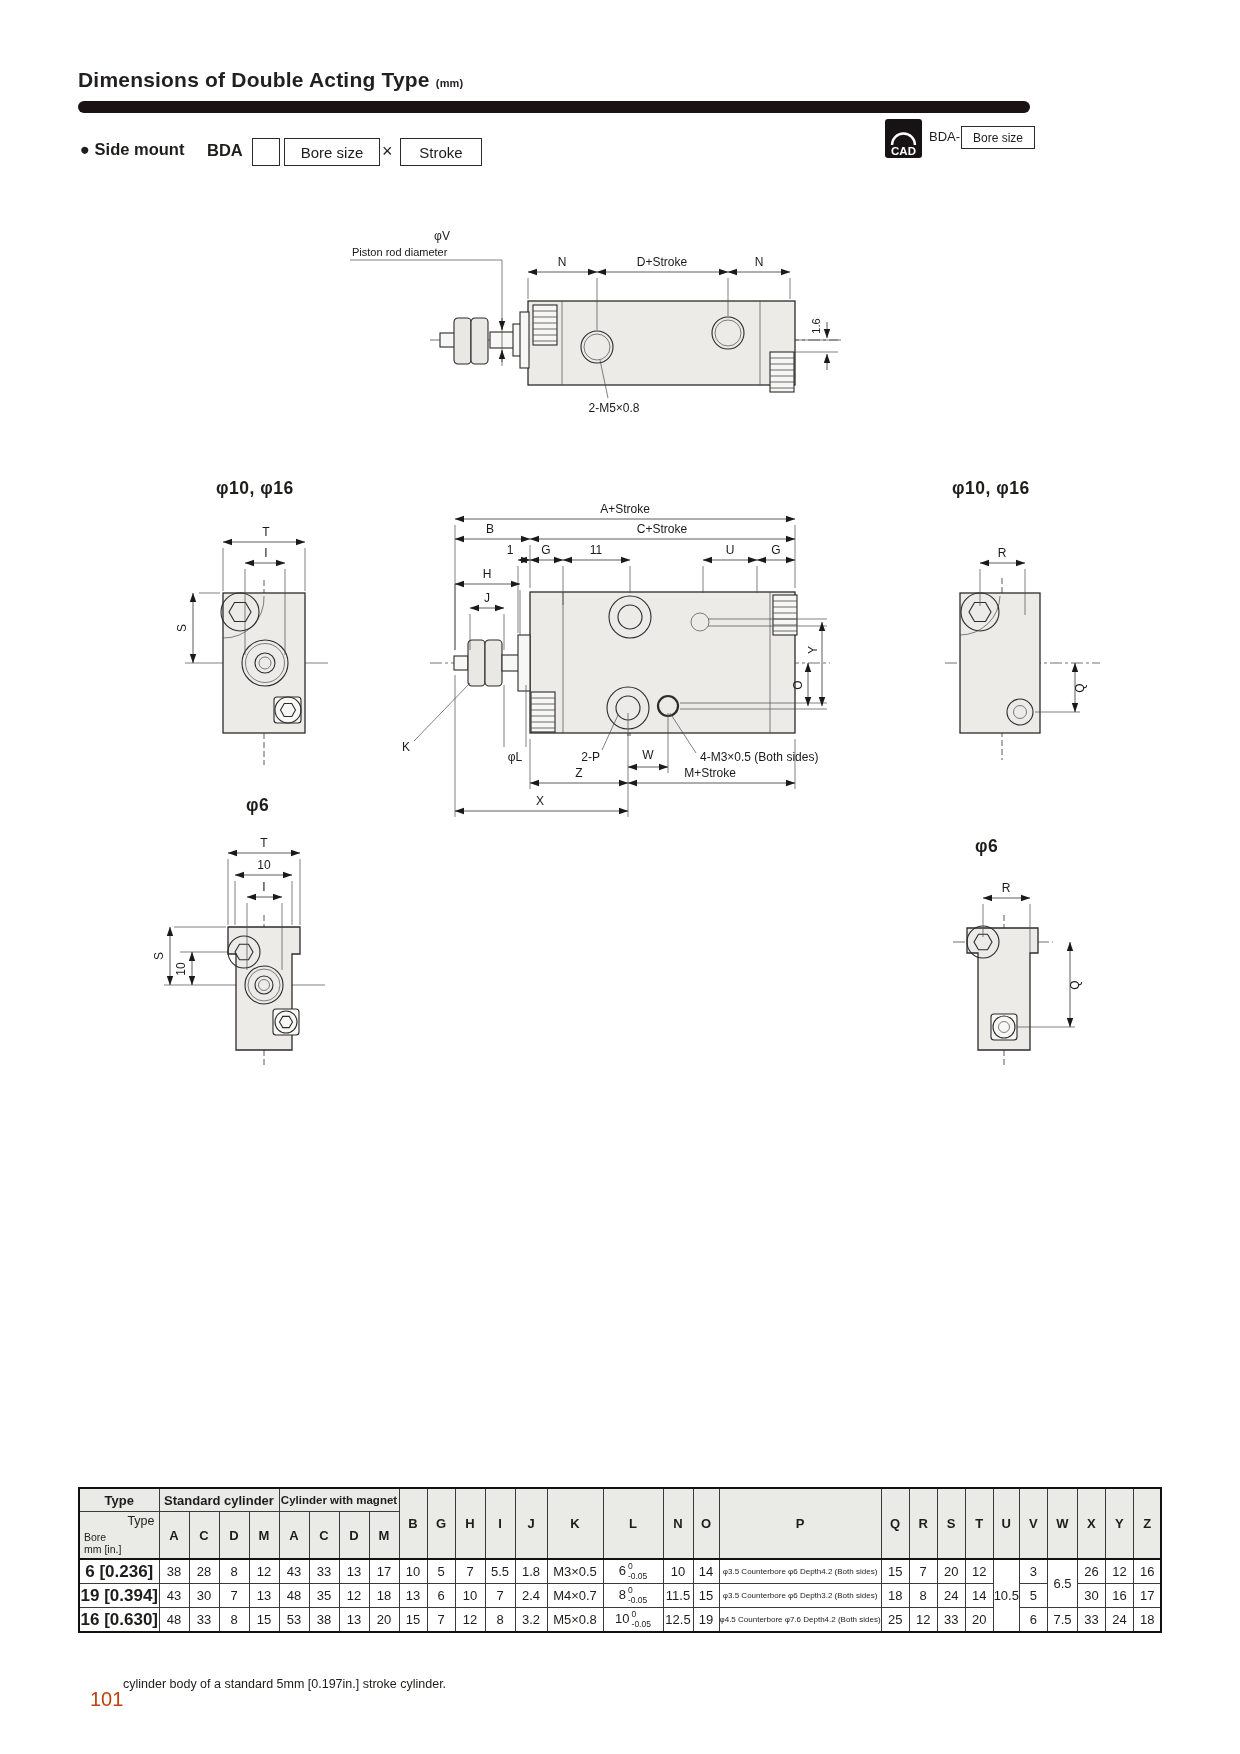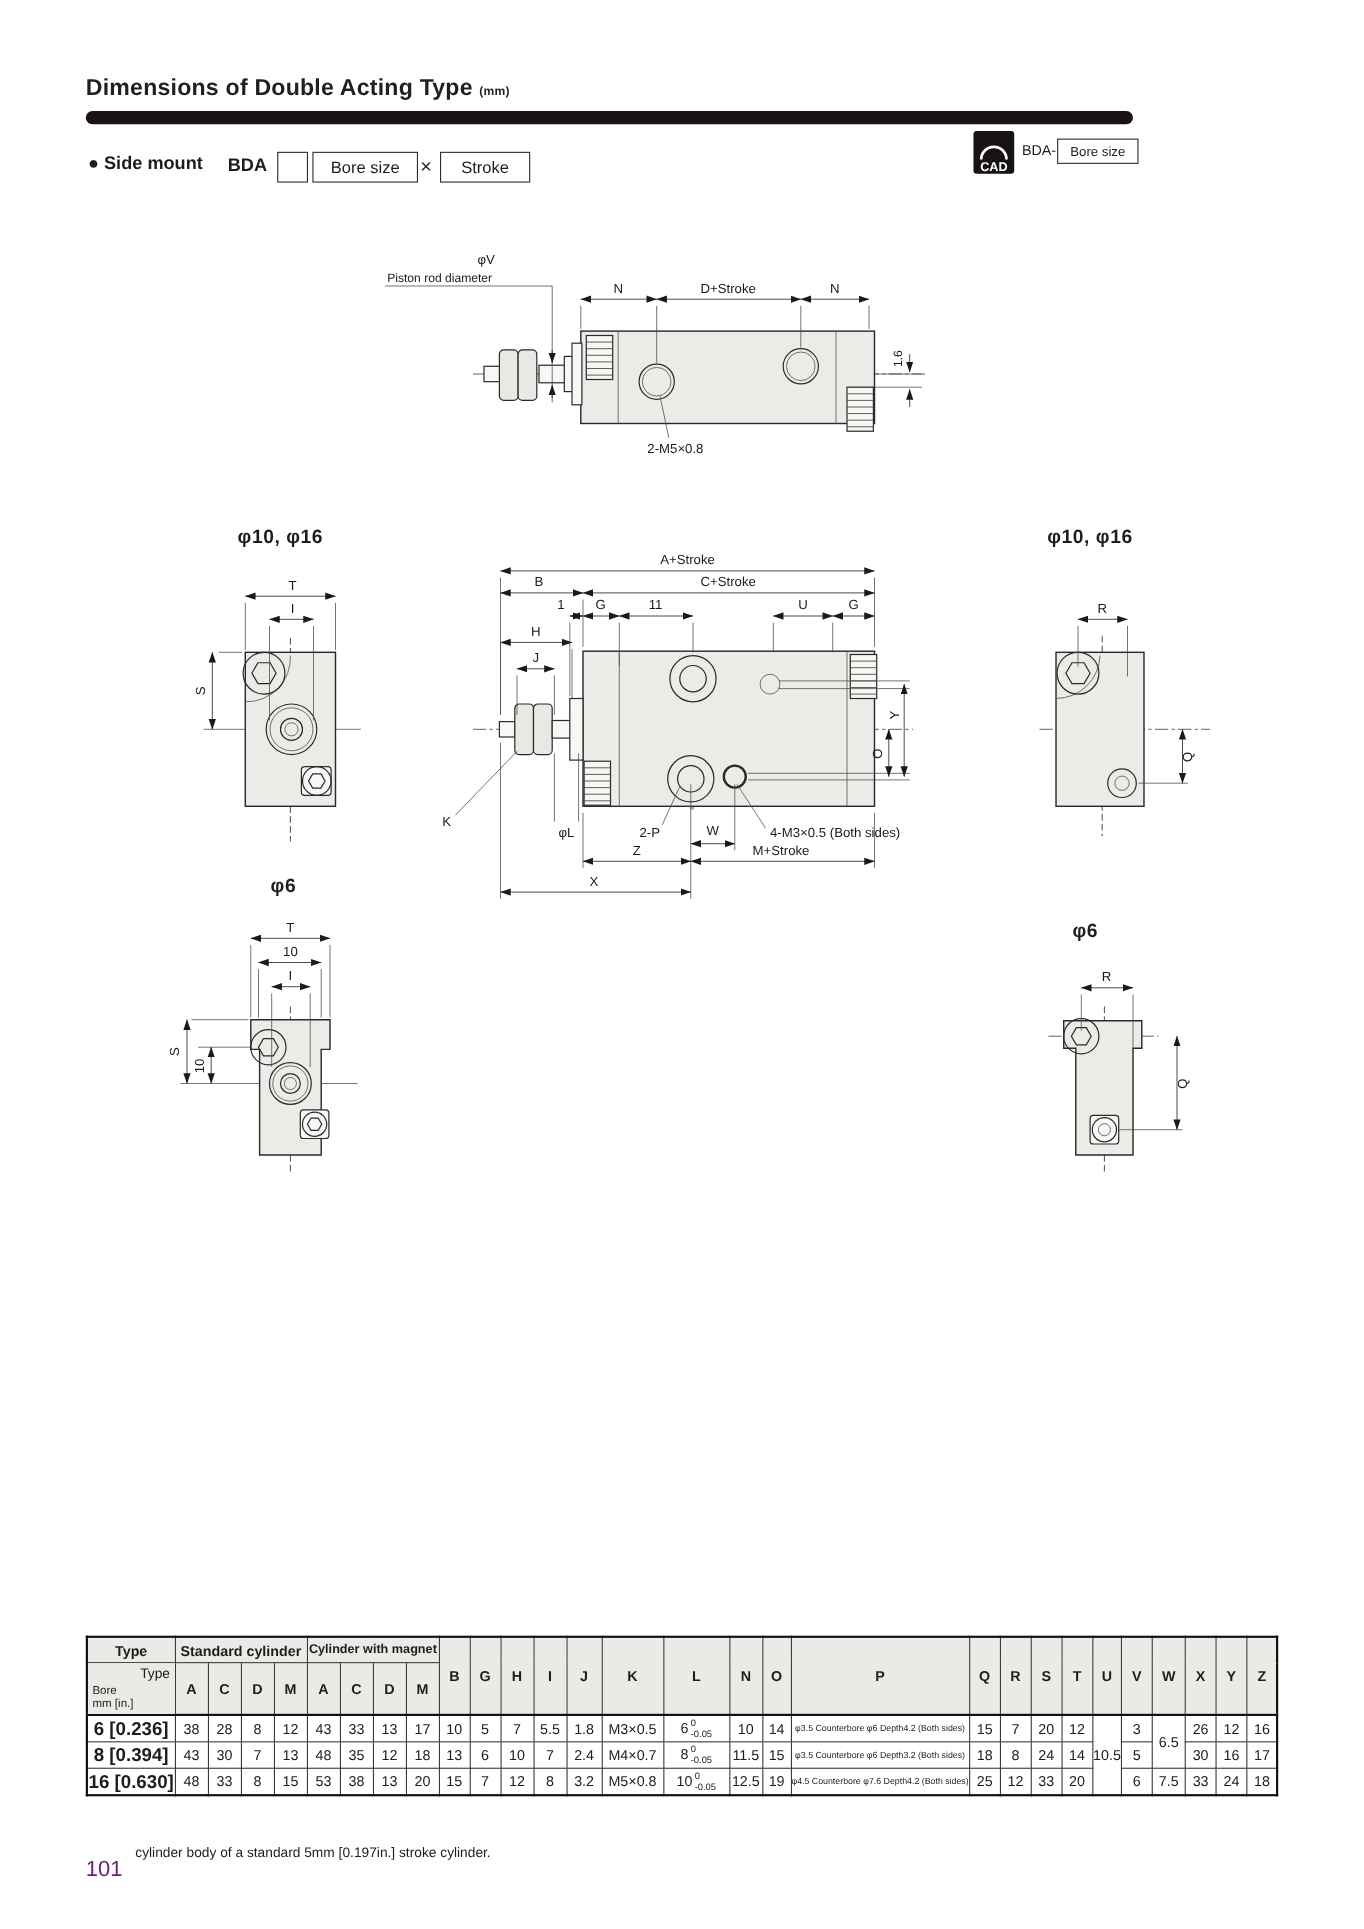--- a/index.html
+++ b/index.html
@@ -46,21 +46,21 @@
   th.corner .bore{position:absolute;bottom:3px;left:4px;font-size:10.5px;font-weight:normal;
       text-align:left;line-height:1.15;}
   td.boreval{font-weight:bold;font-size:17px;}
   td.pcell{font-size:8px;}
   td.lcell span.main{font-size:13px;}
   .tol{display:inline-flex;flex-direction:column;font-size:8.5px;line-height:1.15;
        text-align:left;vertical-align:middle;margin-left:2px;}
   
   .note{font-size:12.5px;line-height:1.35;color:#1d1d1b;}
   .note .l2{padding-left:43px;margin-top:34px;}
-  .pageno{font-size:20px;color:#701a75;}
+  .pageno{font-size:20px;color:#c2410c;margin-left:12px;}
 </style>
 </head>
 <body>
 
 <div id="page">
 
   <svg width="0" height="0" class="abs" aria-hidden="true">
     <defs>
       <marker id="arr" viewBox="0 0 10 8" markerWidth="10" markerHeight="8" refX="9.3" refY="4" orient="auto-start-reverse" markerUnits="userSpaceOnUse">
         <path d="M0,0.7 L9.6,4 L0,7.3 Z" fill="#1a1a1a"></path>
@@ -439,21 +439,21 @@
         <td>20</td>
           <td>12</td>
         <td rowspan="3">10.5</td>
         <td>3</td>
         <td rowspan="2">6.5</td>
         <td>26</td>
           <td>12</td>
         <td>16</td>
       </tr>
       <tr>
-        <td class="boreval">8 [0.394]</td>
+        <td class="boreval">19 [0.394]</td>
         <td>43</td>
           <td>30</td>
         <td>7</td>
           <td>13</td>
         <td>48</td>
           <td>35</td>
         <td>12</td>
           <td>18</td>
         <td>13</td>
           <td>6</td>

